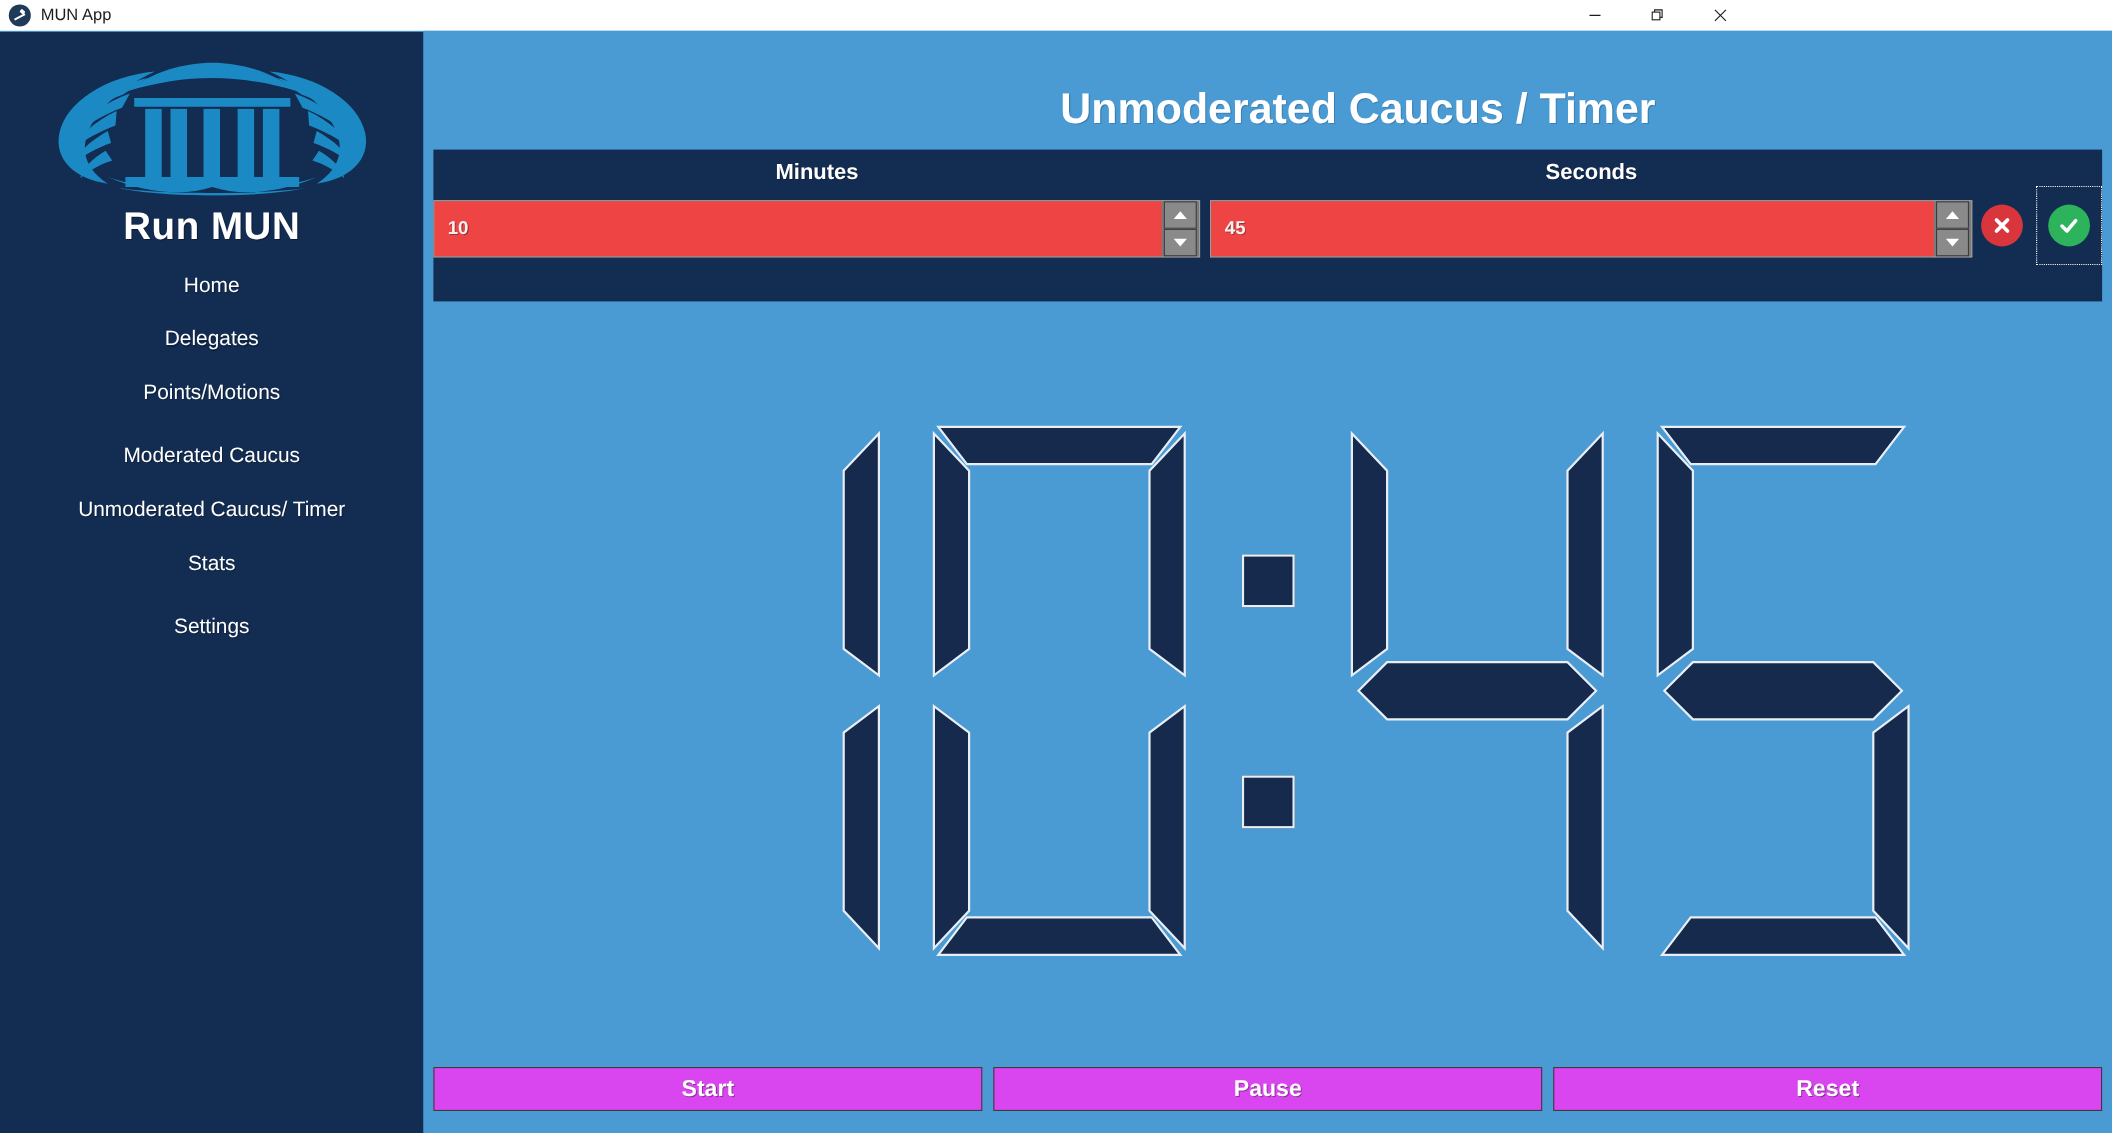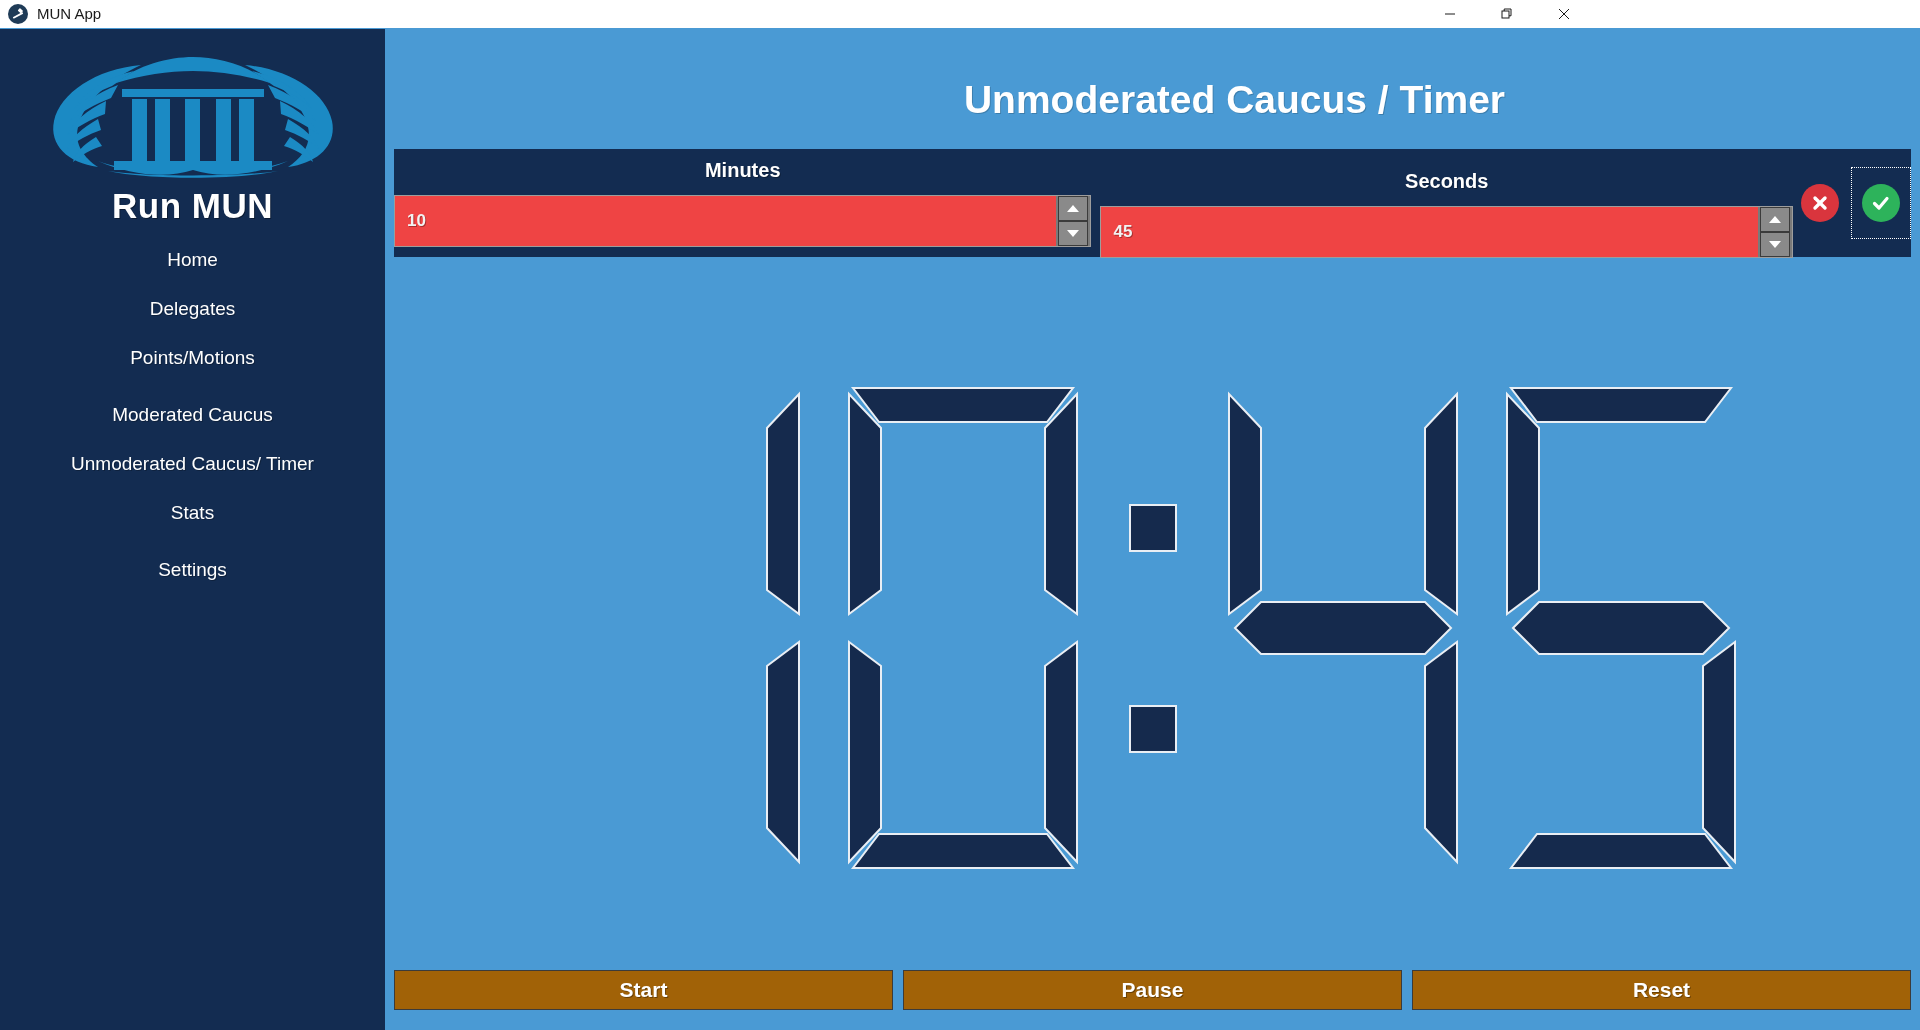--- a/index.html
+++ b/index.html
@@ -86,31 +86,31 @@
   }
   #page-title {
     position: absolute; top: 50px; left: 0; width: 1699px;
     text-align: center;
     font-size: 39px; font-weight: bold; color: #ffffff;
     text-shadow: 1px 1px 0 rgba(0,0,0,.18);
   }
 
   
   #time-panel {
-    position: absolute; top: 121px; left: 9px;
-    width: 1517px; height: 108px;
+    position: absolute; top: 108px; left: 9px;
+    width: 1517px; height: 138px;
     background: #132c51;
     display: flex;
   }
   .field-col {
     display: flex; flex-direction: column;
     padding-top: 10px;
   }
   #minutes-col { width: 705px; }
-  #seconds-col { width: 700px; margin-left: 9px; margin-top: 11px; }
+  #seconds-col { width: 700px; margin-left: 9px; }
   .field-label {
     text-align: center;
     color: #ffffff; font-size: 20px; font-weight: bold;
     padding-bottom: 13px;
     text-shadow: 1px 1px 0 rgba(0,0,0,.3);
   }
   .spin-row {
     display: flex;
     height: 52px;
     border: 1px solid #9d9d9d;
@@ -183,21 +183,21 @@
   #digit-gap { width: 18px; flex: 0 0 auto; }
 
   
   #btn-bar {
     position: absolute; left: 9px; bottom: 20px;
     width: 1517px; height: 40px;
     display: flex; gap: 10px;
   }
   .ctrl-btn {
     flex: 1 1 0;
-    background: #a16207;
+    background: #d946ef;
     border: 1px solid #3b3b3b;
     color: #ffffff;
     font-size: 21px; font-weight: bold;
     font-family: "Liberation Sans", sans-serif;
     display: flex; align-items: center; justify-content: center;
     cursor: pointer;
     text-shadow: 1px 1px 0 rgba(0,0,0,.35);
   }
 </style>
 </head>

